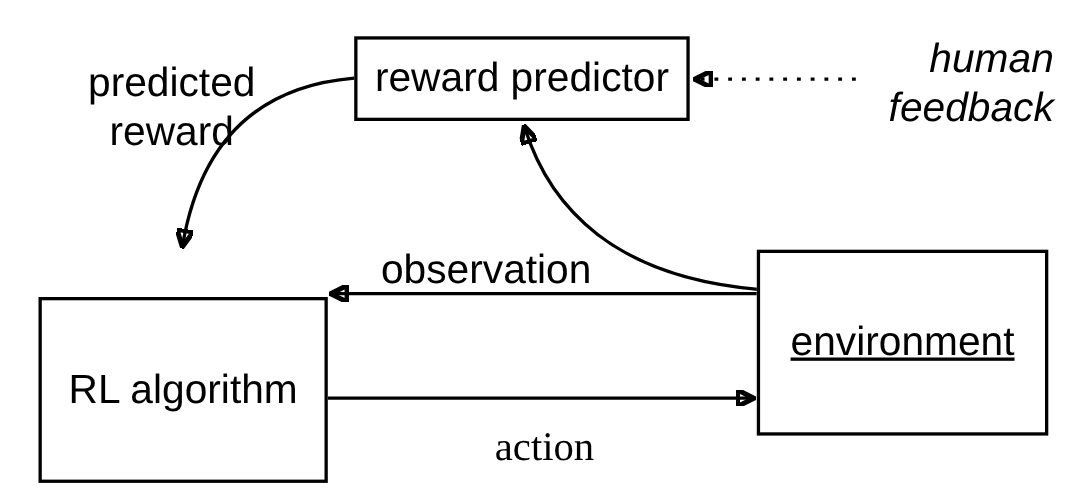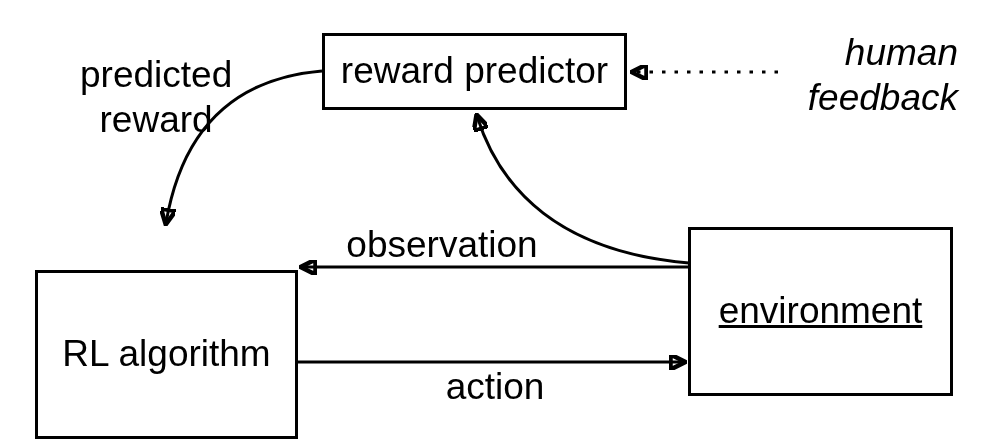--- a/index.html
+++ b/index.html
@@ -49,21 +49,21 @@
   .edge-label {
     position: absolute;
     font-size: 37px;
     line-height: 45px;
     color: #000000;
     white-space: pre-line;
   }
   .edge-label.predicted-reward { left: 80px;  top: 52px;  text-align: center; }
   .edge-label.human-feedback   { left: 778px; top: 30px;  width: 180px; text-align: right; font-style: italic; }
   .edge-label.observation      { left: 342px; top: 222px; width: 200px; text-align: center; }
-  .edge-label.action           { left: 395px; top: 364px; width: 200px; text-align: center; }
+  .edge-label.action           { left: 395px; top: 384px; width: 200px; text-align: center; font-family: Liberation Serif, serif; }
 </style>
 </head>
 <body>
 
 <div class="canvas">
 
   <svg class="arrow-layer" viewBox="0 0 992 446" xmlns="http://www.w3.org/2000/svg">
     <defs>
       <marker id="arrowhead" viewBox="0 0 10 10" refX="9" refY="5" markerWidth="18" markerHeight="15" markerUnits="userSpaceOnUse" orient="auto">
         <path d="M0,0 L10,5 L0,10 Z" fill="#000000" stroke="none"></path>

